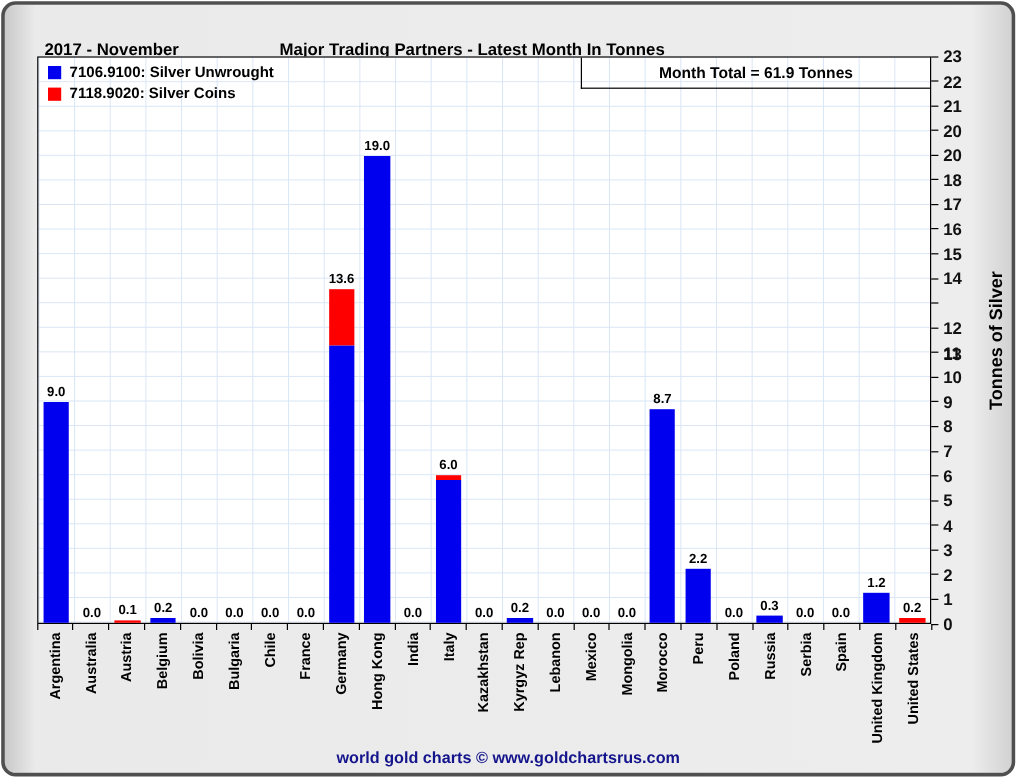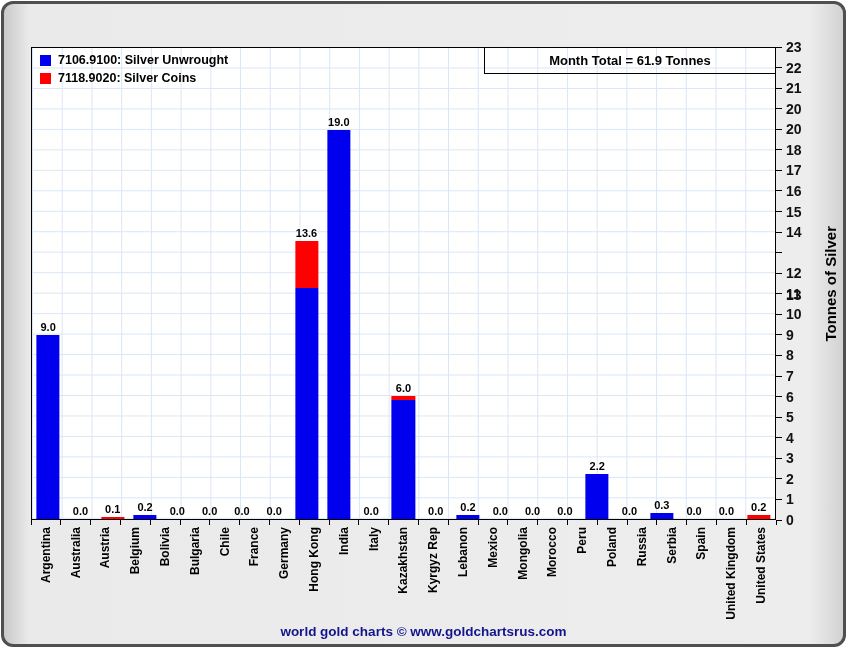--- a/index.html
+++ b/index.html
@@ -48,20 +48,24 @@
   .xtick{position:absolute;top:0;width:1px;height:5px;background:#000;}
   .footer{position:absolute;left:0;right:0;bottom:5px;text-align:center;
     color:#14148c;font-weight:700;font-size:13.5px;}
 </style>
 </head>
 <body>
 
 <div class="window">
 
 
+  <div class="subheader">
+    <span class="period">2017 - November</span>
+    <span class="subtitle">Major Trading Partners - Latest Month In Tonnes</span>
+  </div>
 
   <div class="plot">
     <div class="legend" id="legend">
         <div class="legend-row">
           <div class="swatch" style="background: rgb(0, 0, 238);"></div>
           <span class="ltext">7106.9100: Silver Unwrought</span>
         </div>
         <div class="legend-row">
           <div class="swatch" style="background: rgb(255, 0, 0);"></div>
           <span class="ltext">7118.9020: Silver Coins</span>
@@ -150,20 +154,26 @@
         <div class="col">
           <div class="stack"></div>
           <div class="vlabel" style="bottom: calc(0% + 2px);">0.0</div>
         </div>
         <div class="col">
           <div class="stack"></div>
           <div class="vlabel" style="bottom: calc(0% + 2px);">0.0</div>
         </div>
         <div class="col">
           <div class="stack">
+            <div class="seg" style="height: 37.8261%; background: rgb(0, 0, 238);"></div>
+          </div>
+          <div class="vlabel" style="bottom: calc(37.8261% + 2px);">8.7</div>
+        </div>
+        <div class="col">
+          <div class="stack">
             <div class="seg" style="height: 9.56522%; background: rgb(0, 0, 238);"></div>
           </div>
           <div class="vlabel" style="bottom: calc(9.56522% + 2px);">2.2</div>
         </div>
         <div class="col">
           <div class="stack"></div>
           <div class="vlabel" style="bottom: calc(0% + 2px);">0.0</div>
         </div>
         <div class="col">
           <div class="stack">
@@ -171,20 +181,26 @@
           </div>
           <div class="vlabel" style="bottom: calc(1.30435% + 2px);">0.3</div>
         </div>
         <div class="col">
           <div class="stack"></div>
           <div class="vlabel" style="bottom: calc(0% + 2px);">0.0</div>
         </div>
         <div class="col">
           <div class="stack"></div>
           <div class="vlabel" style="bottom: calc(0% + 2px);">0.0</div>
+        </div>
+        <div class="col">
+          <div class="stack">
+            <div class="seg" style="height: 5.21739%; background: rgb(0, 0, 238);"></div>
+          </div>
+          <div class="vlabel" style="bottom: calc(5.21739% + 2px);">1.2</div>
         </div>
         <div class="col">
           <div class="stack">
             <div class="seg" style="height: 0.869565%; background: rgb(255, 0, 0);"></div>
           </div>
           <div class="vlabel" style="bottom: calc(0.869565% + 2px);">0.2</div>
         </div>
       </div>
   </div>
 

